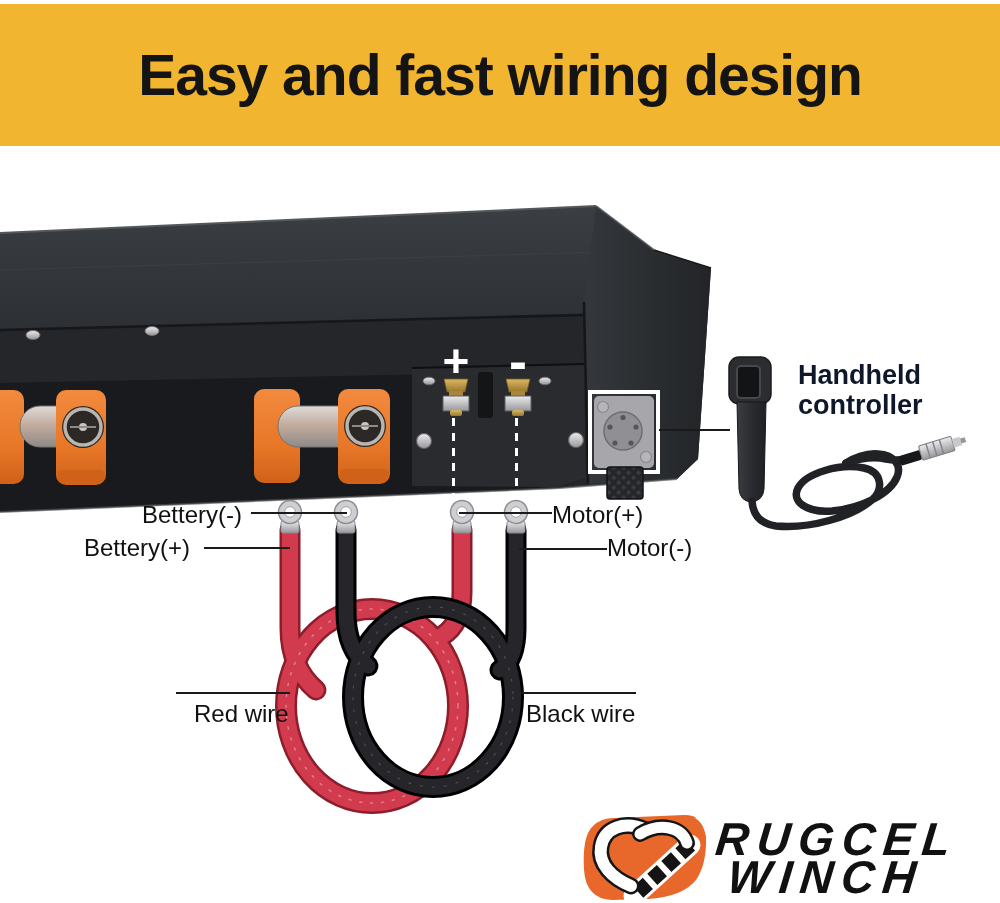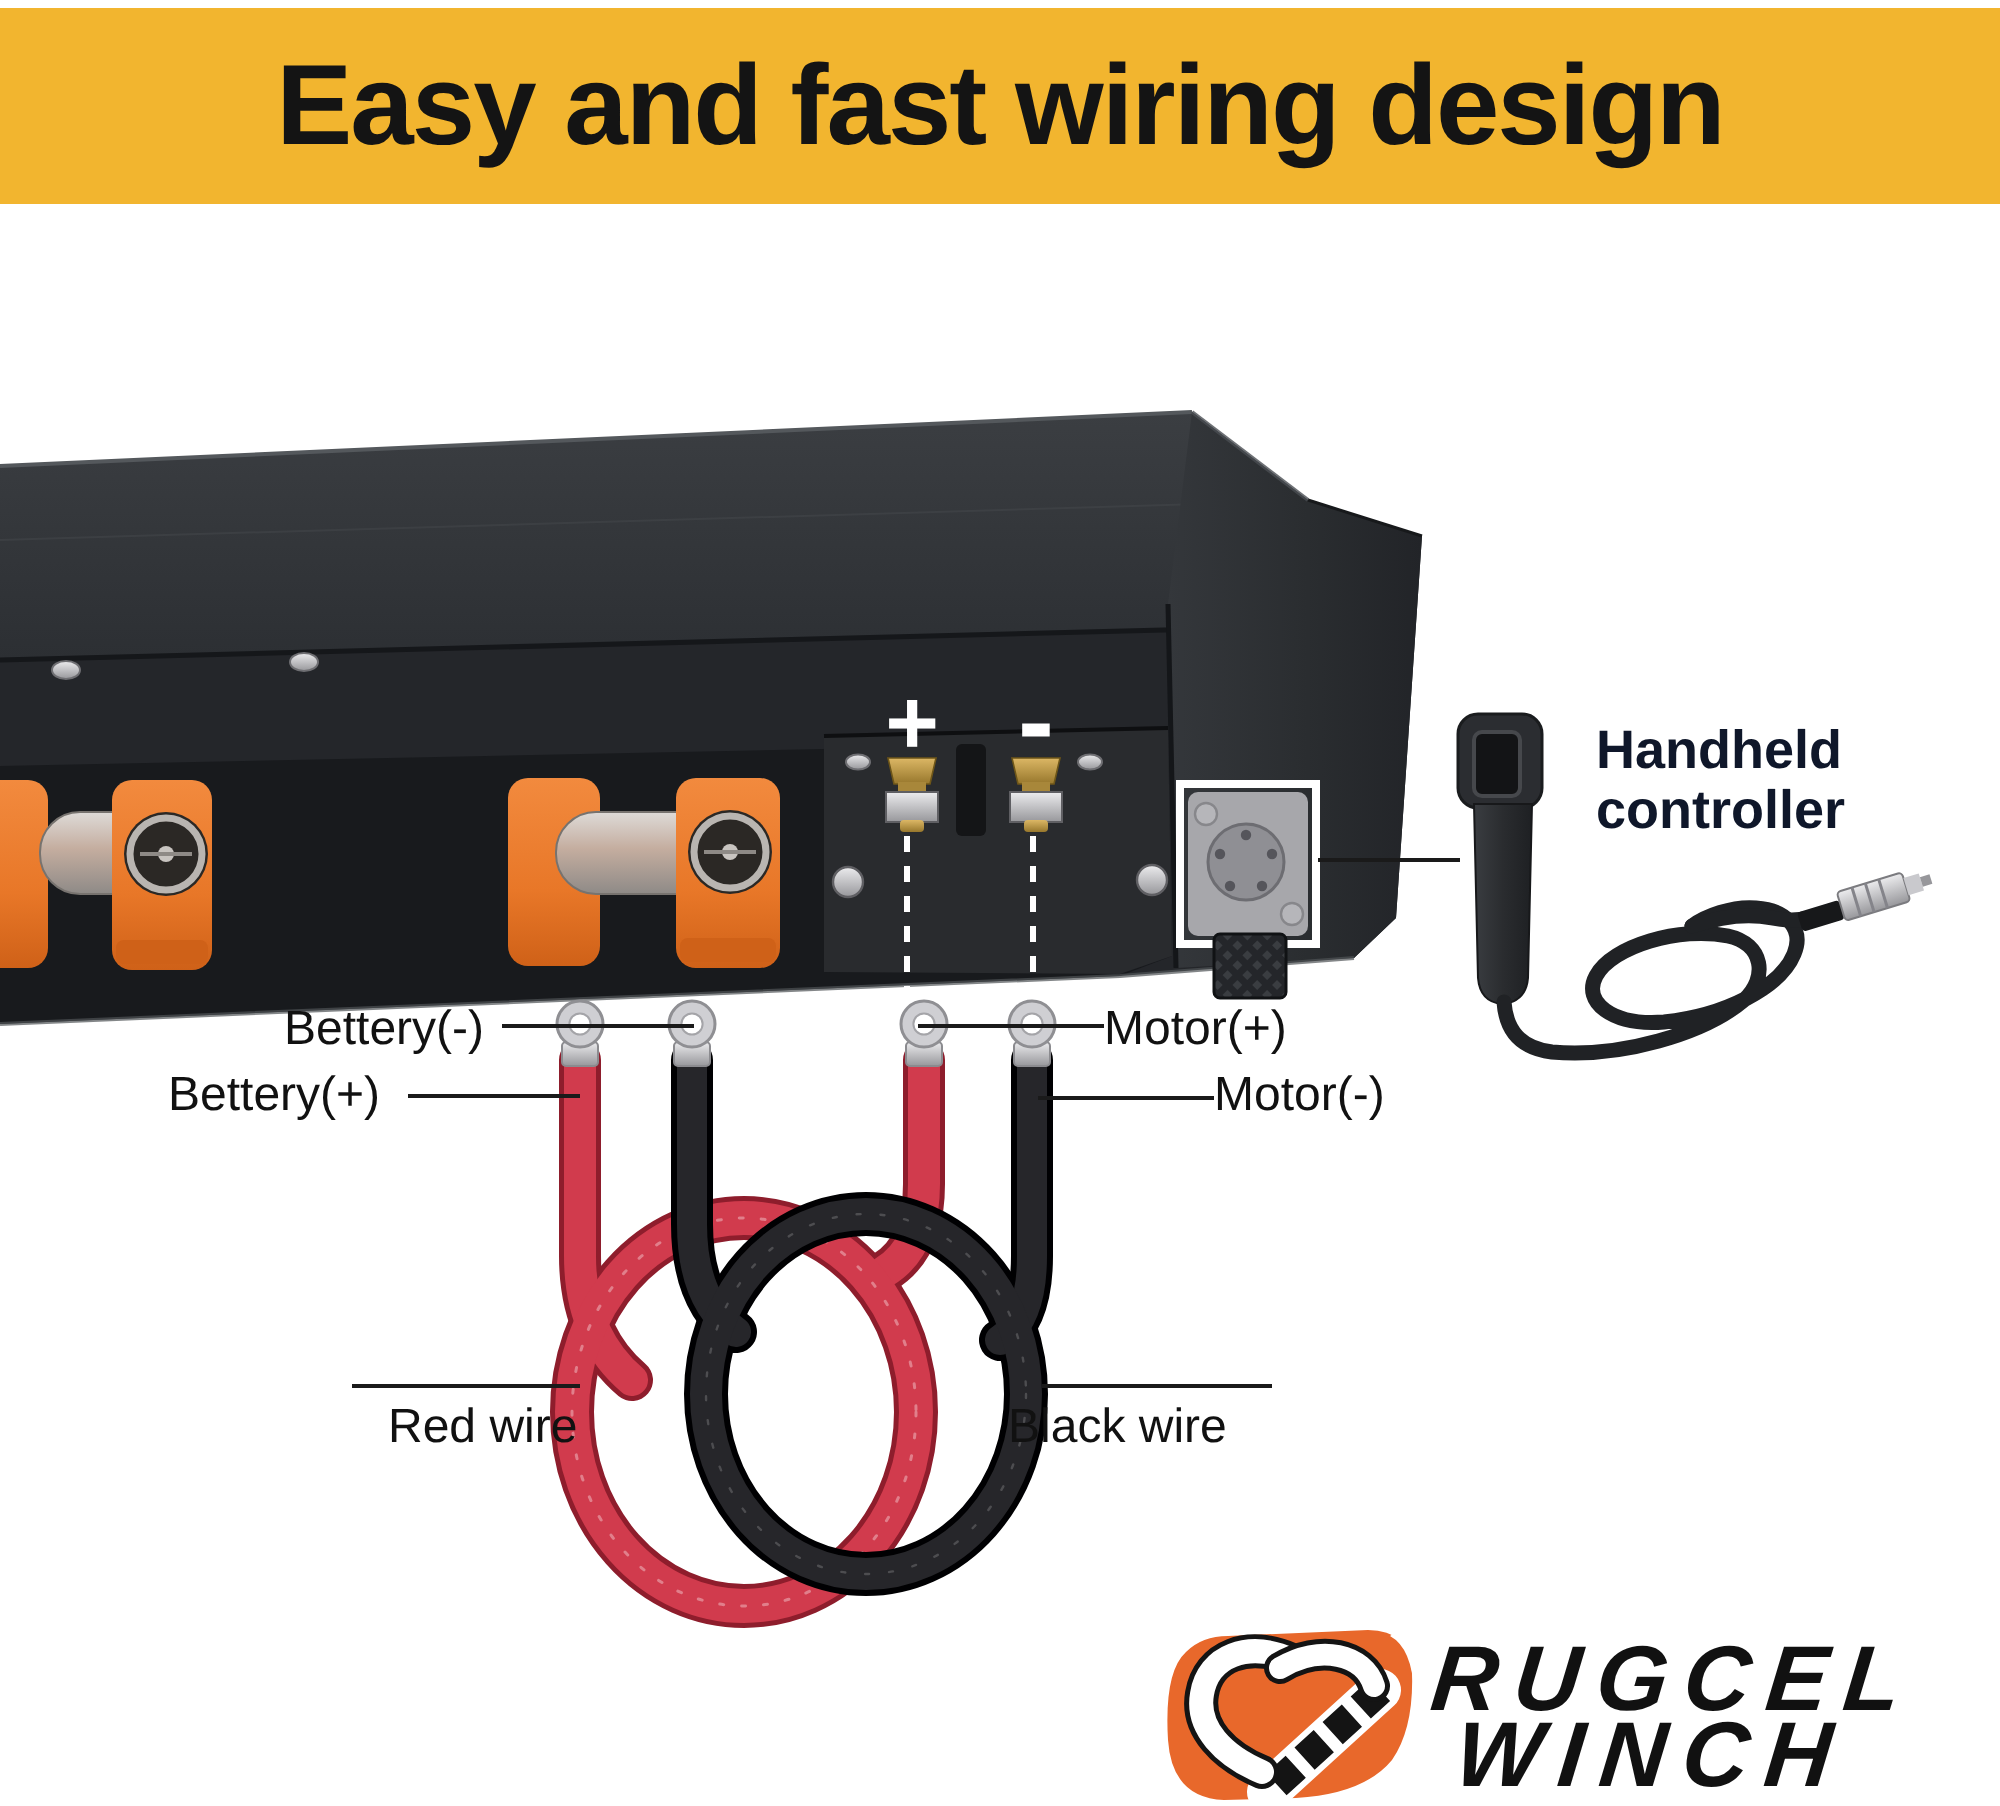--- a/index.html
+++ b/index.html
@@ -1,20 +1,20 @@
 <!DOCTYPE html>
 <html><head>
 <meta charset="utf-8">
 <style>
   html,body{margin:0;padding:0;background:#ffffff;}
   #stage{position:relative;width:1000px;height:903px;background:#ffffff;overflow:hidden;
          font-family:"Liberation Sans",sans-serif;}
   .abs{position:absolute;}
   
-  #banner{left:0;top:4px;width:1000px;height:98px;display:flex;align-items:center;justify-content:center;}
+  #banner{left:0;top:4px;width:1000px;height:142px;display:flex;align-items:center;justify-content:center;}
   #banner .txt{font-size:57px;font-weight:bold;letter-spacing:-1px;}
   
   .lbl{font-size:24px;color:#111;white-space:nowrap;}
   .line{background:#1a1a1a;height:2px;}
   .dash{width:3px;background-image:repeating-linear-gradient(#ffffff 0 8px,rgba(0,0,0,0) 8px 15px);}
   .term{color:#fff;font-weight:bold;text-align:center;width:36px;}
   #ctrl-label{font-size:27px;font-weight:bold;color:#0f172a;line-height:30px;}
   
   .brand{font-weight:bold;font-style:italic;font-size:46px;letter-spacing:8px;color:#111;
          transform:skewX(-6deg);white-space:nowrap;line-height:38px;}
@@ -243,21 +243,21 @@
   <div class="abs lbl" style="left:552px;top:501px;text-align:center;">Motor(+)</div>
   <div class="abs line" style="left:459px;top:512px;width:93px;"></div>
 
   <div class="abs lbl" style="left:607px;top:534px;">Motor(-)</div>
   <div class="abs line" style="left:519px;top:548px;width:88px;"></div>
 
   <div class="abs line" style="left:176px;top:692px;width:114px;"></div>
   <div class="abs lbl" style="left:194px;top:700px;">Red wire</div>
 
   <div class="abs line" style="left:521px;top:692px;width:115px;"></div>
-  <div class="abs lbl" style="left:504px;top:700px;">Black wire</div>
+  <div class="abs lbl" style="left:526px;top:700px;">Black wire</div>
 
   <div class="abs line" style="left:659px;top:429px;width:71px;height:2px;"></div>
   <div class="abs" id="ctrl-label" style="left:798px;top:360px;">
     <div>Handheld</div>
     <div>controller</div>
   </div>
 
   <div class="abs brand" style="left:716px;top:820px;">RUGCEL</div>
   <div class="abs brand" style="left:728px;top:858px;">WINCH</div>
 

